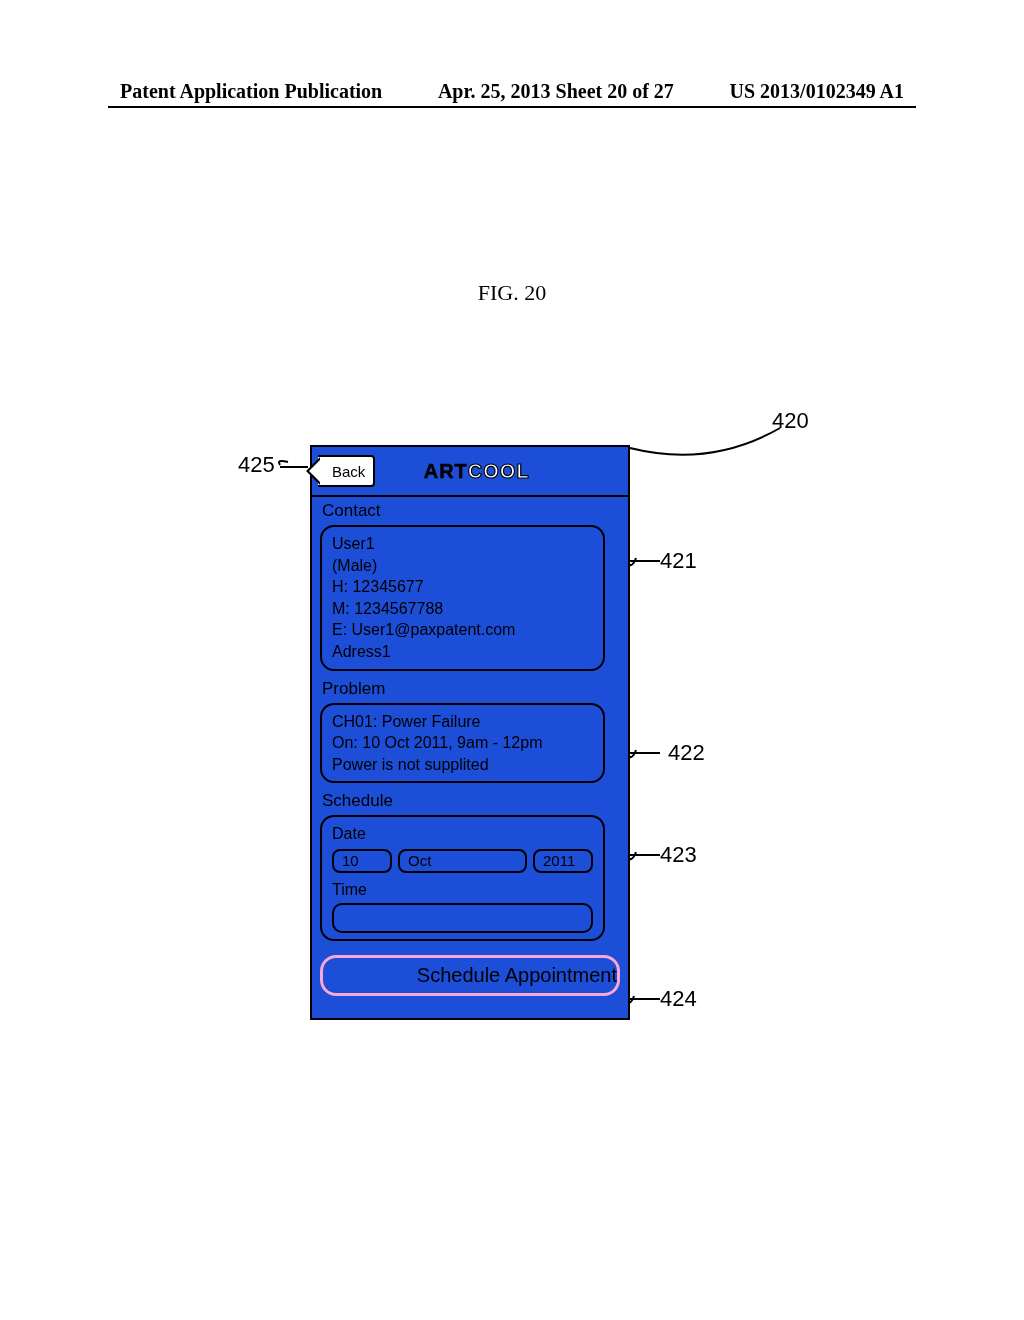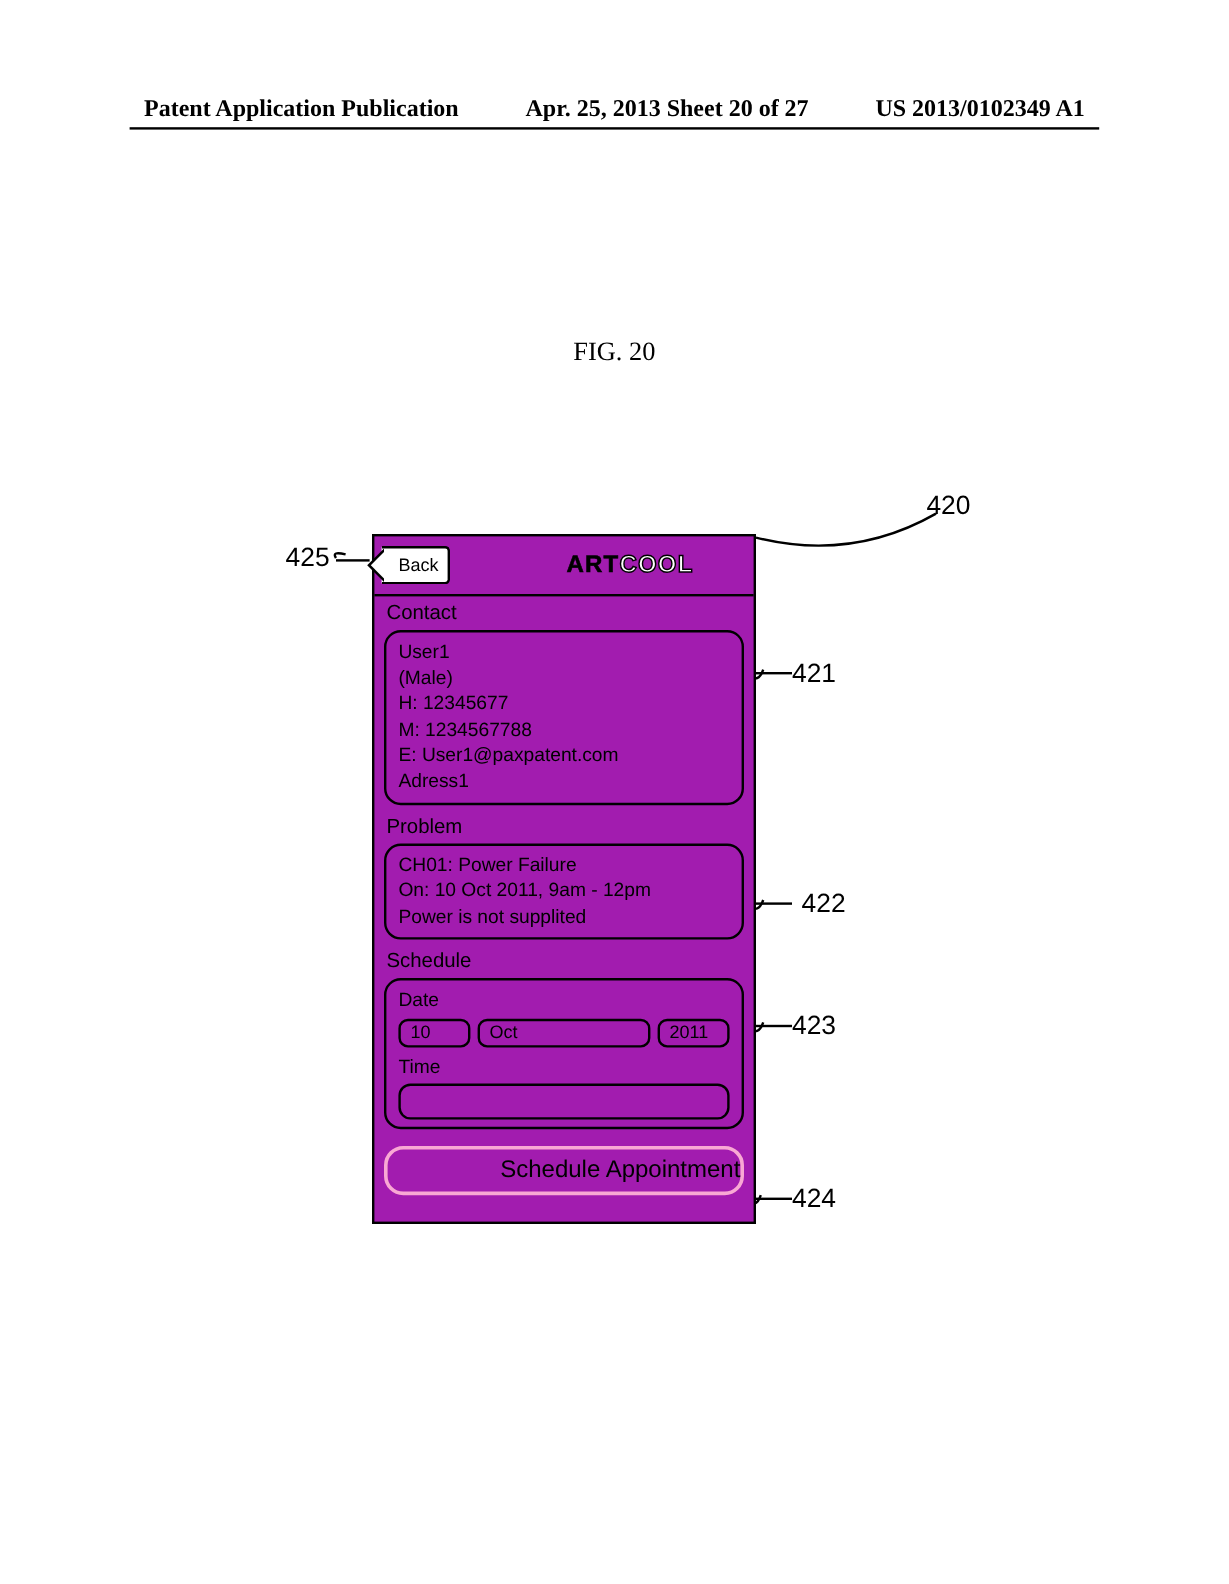--- a/index.html
+++ b/index.html
@@ -50,21 +50,21 @@
   .phone {
     position: absolute;
     top: 445px;
     left: 310px;
     width: 320px;
     height: 575px;
     border: 2px solid #000;
     box-sizing: border-box;
     font-family: Arial, Helvetica, sans-serif;
     font-size: 16px;
-    background: #a21caf;
+    background: #1d4ed8;
   }
   .titlebar {
     height: 48px;
     border-bottom: 2px solid #000;
     position: relative;
     display: flex;
     align-items: center;
   }
   .back-btn {
     position: relative;
@@ -96,40 +96,40 @@
     left: -9px;
     top: 50%;
     transform: translateY(-50%);
     width: 0; height: 0;
     border-top: 11px solid transparent;
     border-bottom: 11px solid transparent;
     border-right: 11px solid #fff;
   }
   .brand {
     flex: 1;
-    text-align: right;
+    text-align: center;
     padding-right: 50px;
     font-size: 20px;
     font-family: "Arial Black", Arial, sans-serif;
     letter-spacing: 1px;
     font-weight: 900;
     color: #000;
     -webkit-text-stroke: 0.5px #000;
   }
   .brand .outline {
     color: #fff;
     -webkit-text-stroke: 1.2px #000;
   }
 
   .section-header {
     padding: 4px 10px;
     font-size: 17px;
   }
   .card {
-    margin: 0 8px 4px 8px;
+    margin: 0 23px 4px 8px;
     border: 2px solid #000;
     border-radius: 14px;
     padding: 6px 10px;
     font-size: 16px;
     line-height: 1.35;
   }
   .date-row {
     display: flex;
     gap: 6px;
     margin-top: 4px;

